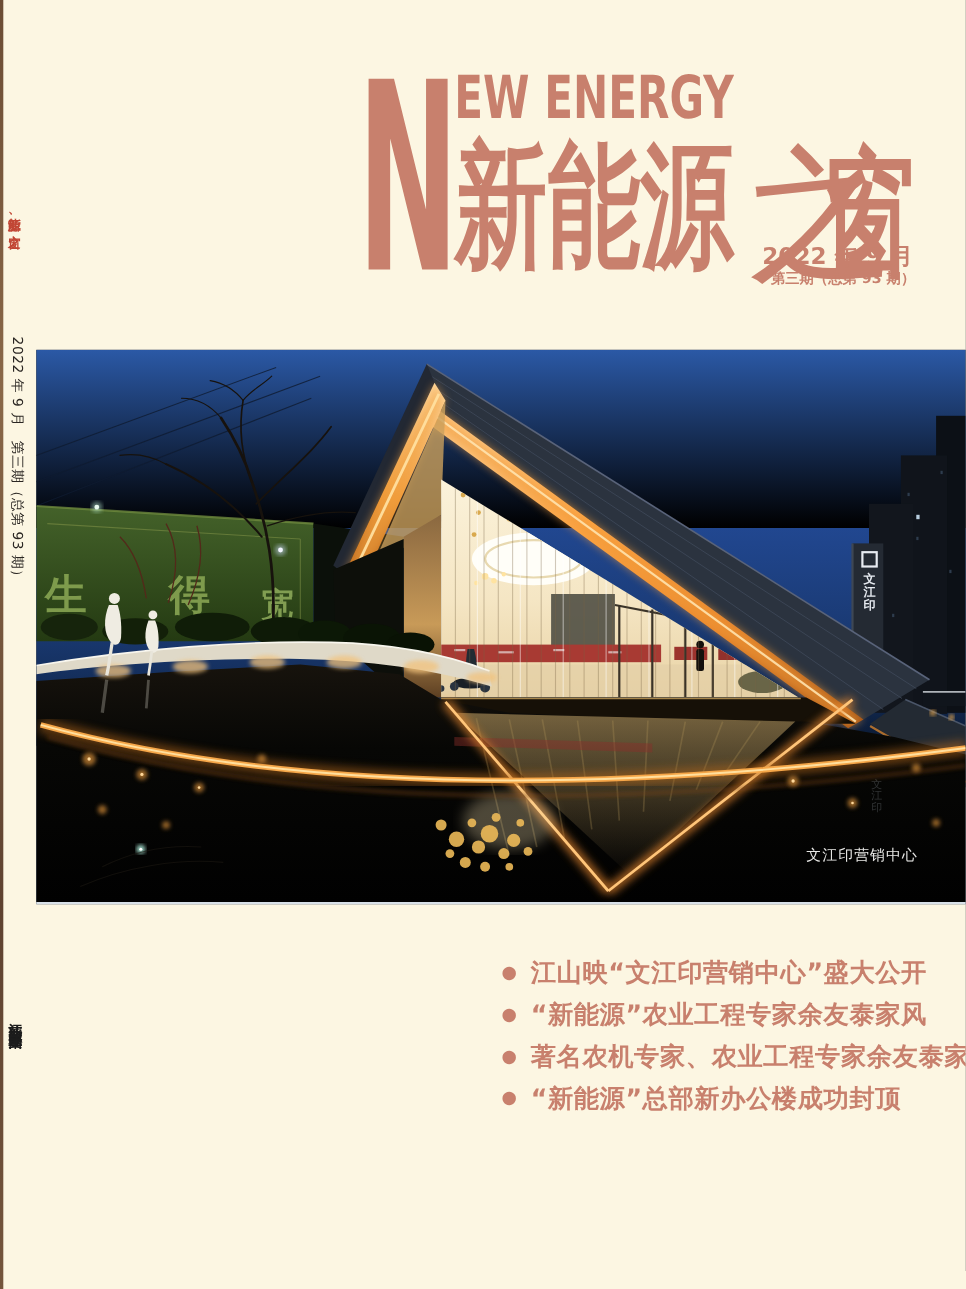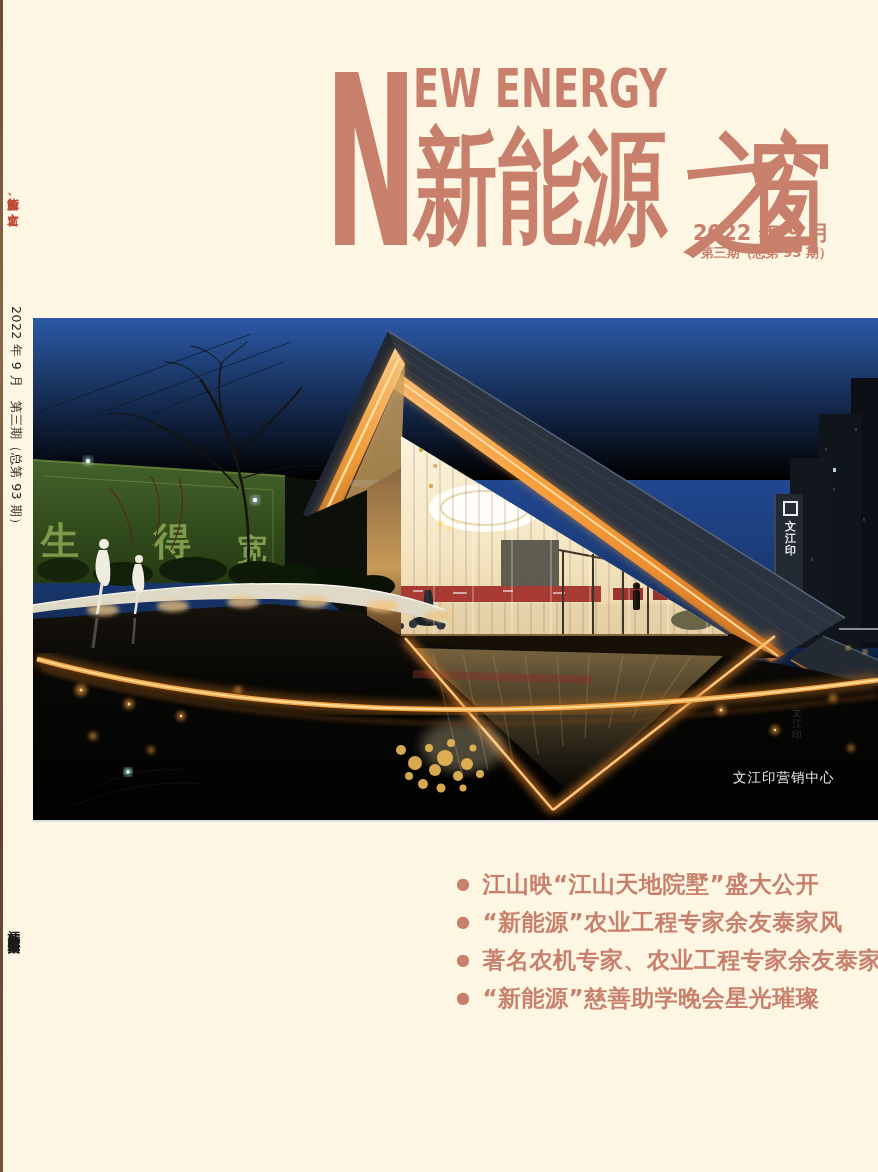--- a/index.html
+++ b/index.html
@@ -410,29 +410,29 @@
       <text x="764" y="398" font-size="10" fill="#aab2ba" opacity="0.25" text-anchor="middle"><tspan x="764" dy="0">文</tspan><tspan x="764" dy="1.08em">江</tspan><tspan x="764" dy="1.08em">印</tspan></text>
     </g>
 
     <text x="700" y="464" font-size="13.5" fill="#e8e8e6" letter-spacing="1">文江印营销中心</text>
   </svg>
   </div>
 
   <ul class="headlines">
     <li>
       <span class="bullet">●</span>
-      <span>江山映“江山天地院墅”盛大公开</span>
+      <span>江山映“文江印营销中心”盛大公开</span>
     </li>
     <li>
       <span class="bullet">●</span>
       <span>“新能源”农业工程专家余友泰家风</span>
     </li>
     <li>
       <span class="bullet">●</span>
       <span>著名农机专家、农业工程专家余友泰家风</span>
     </li>
     <li>
       <span class="bullet">●</span>
-      <span>“新能源”慈善助学晚会星光璀璨</span>
+      <span>“新能源”总部新办公楼成功封顶</span>
     </li>
   </ul>
 
 </div>
 
 </body></html>

